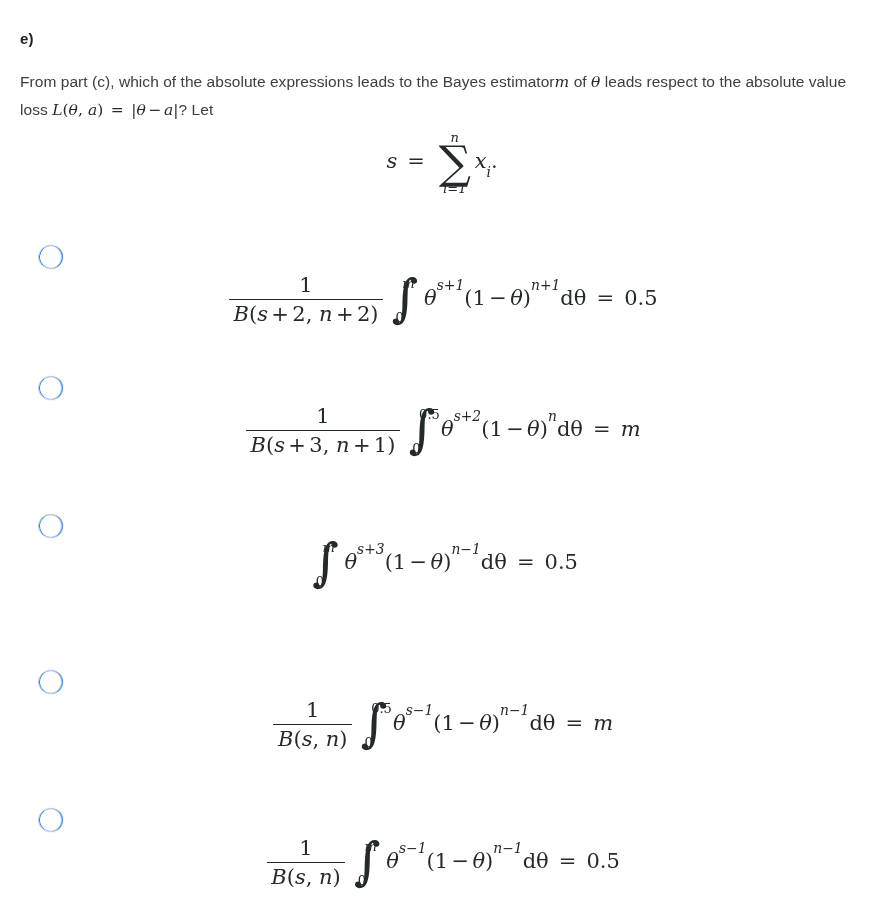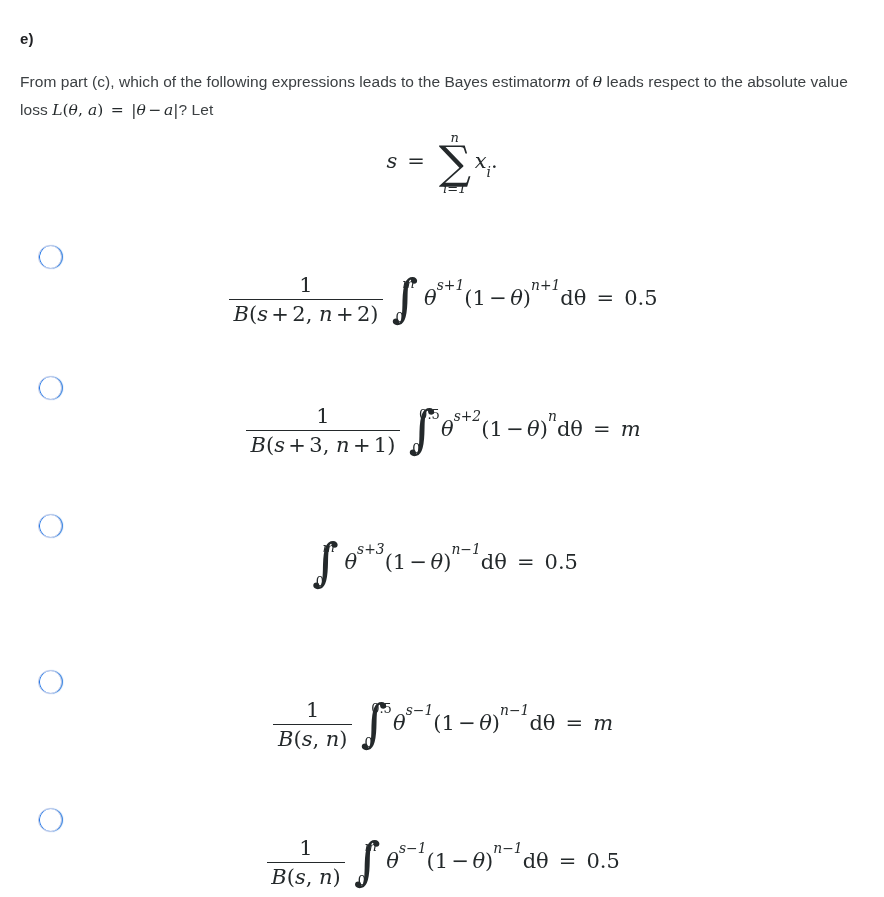--- a/index.html
+++ b/index.html
@@ -205,21 +205,21 @@
   #opt5 .radio { top: 13px; }
   #opt5 .opt-math { top: 41px; }
 </style>
 </head>
 <body>
 
 <div class="page">
 
   <div class="q-label">e)</div>
 
-  <div class="prompt"><span>From part (c), which of the following expressions leads to the Bayes estimator</span><span class="math mi">m</span> <span>of</span> <span class="math mi">θ</span> <span>leads respect to</span>
+  <div class="prompt"><span>From part (c), which of the absolute expressions leads to the Bayes estimator</span><span class="math mi">m</span> <span>of</span> <span class="math mi">θ</span> <span>leads respect to</span>
     <span>the absolute value loss</span>
     <span class="math"><span class="mi">L</span><span class="paren">(</span><span class="mi">θ</span><span>,</span> <span class="mi">a</span><span class="paren">)</span> <span class="mo">=</span> <span class="paren">|</span><span class="mi">θ</span><span class="mo">−</span><span class="mi">a</span><span class="paren">|</span></span><span>? Let</span></div>
 
   <div class="sum-display">
     <span class="math"><span class="mi">s</span> <span class="mo">=</span> <span class="sum"><span class="top">n</span><span class="sig">∑</span><span class="bot">i=1</span></span><span class="mi">x</span><sub class="sb mi">i</sub><span class="mn">.</span></span>
   </div>
 
   <div class="option" id="opt1">
     <div class="radio"></div>
     <div class="opt-math">

